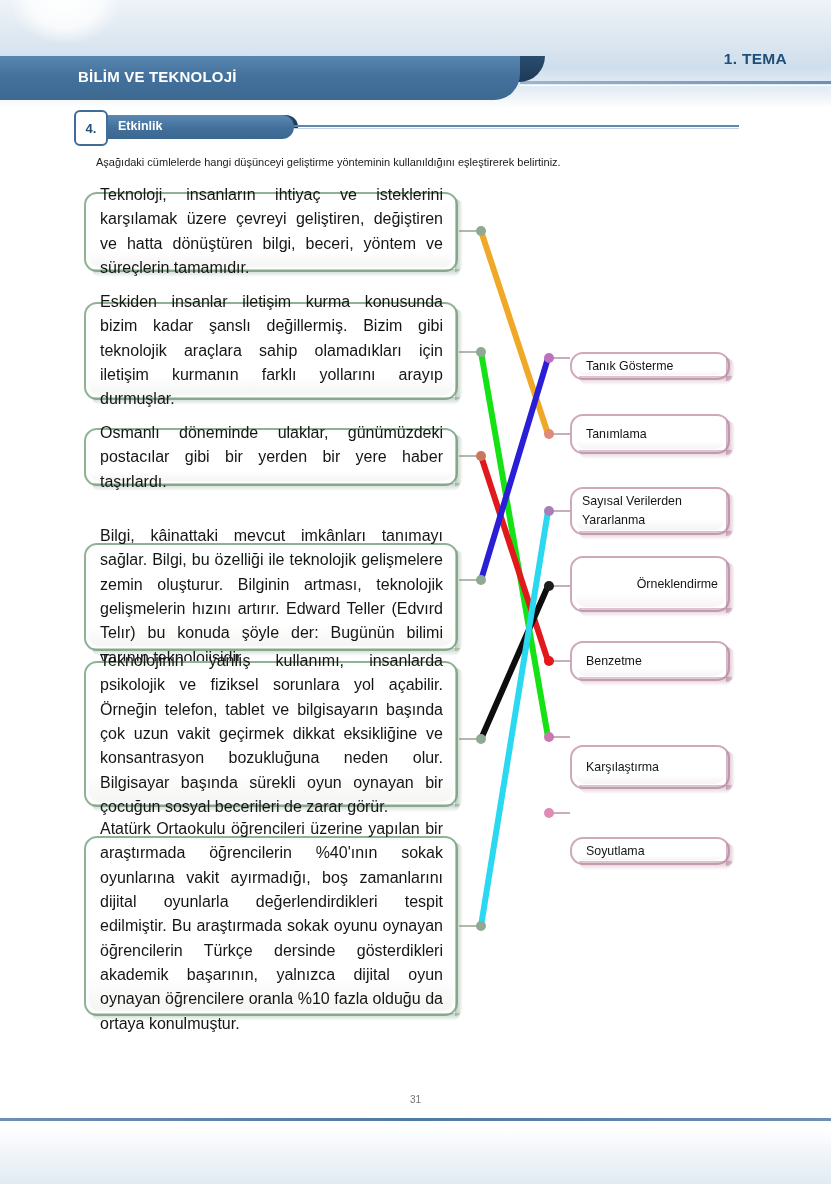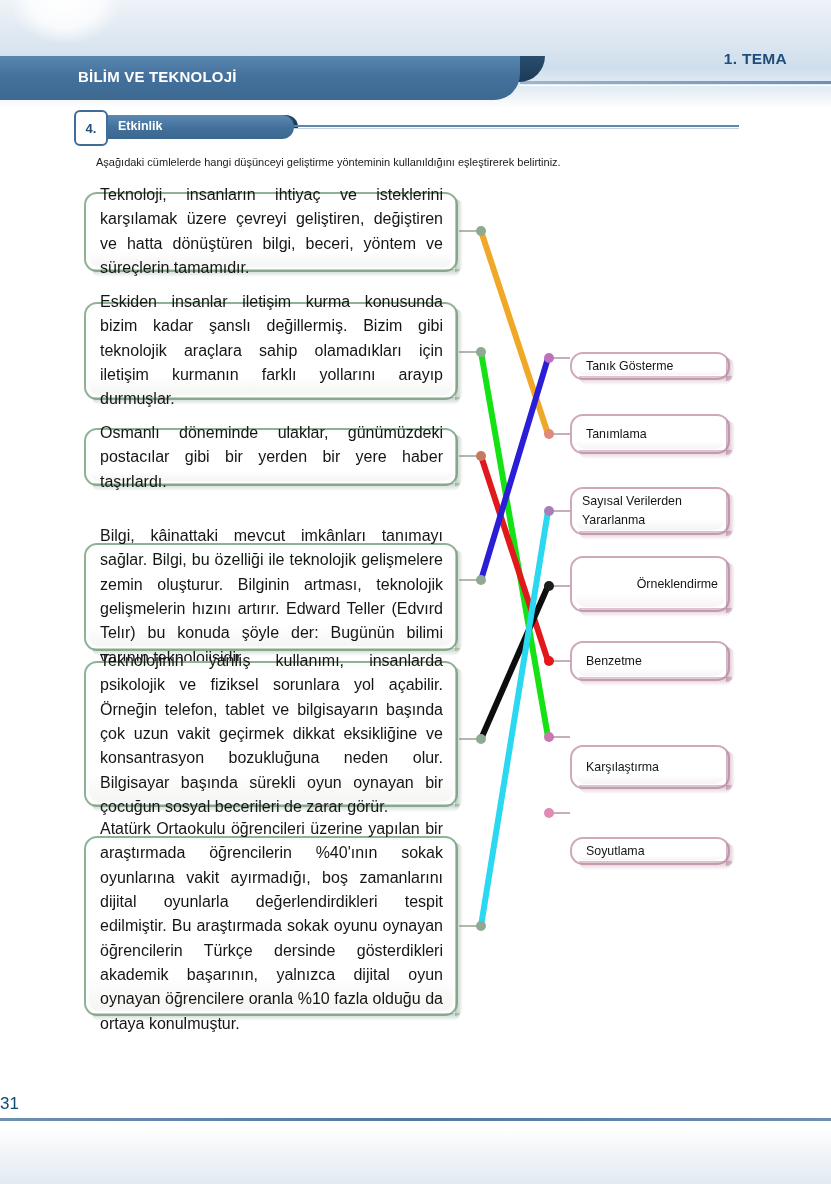--- a/index.html
+++ b/index.html
@@ -146,22 +146,22 @@
     position:absolute;left:14px;right:10px;top:50%;transform:translateY(-50%);
     font-size:12.4px;color:#151515;line-height:1.5;
   }
   .rcard.two .txt{text-align:left;left:10px;}
 
   
   .wires{position:absolute;left:0;top:0;width:831px;height:1184px;z-index:3;}
 
   
   .pg-num{
-    position:absolute;left:0;right:0;top:1094px;
-    font-size:17px;color:#0c4a6e;
+    position:absolute;left:0;right:0;top:1094px;text-align:center;
+    font-size:10px;color:#737373;
   }
   .foot-rule{
     position:absolute;left:0;top:1118px;width:831px;height:3px;
     background:linear-gradient(90deg,#6d90b3,#4f7aa3,#6d90b3);
   }
   .foot-rule2{
     position:absolute;left:0;top:1121px;width:831px;height:1px;background:#ffffff;
   }
   .bottom-band{
     position:absolute;left:0;top:1128px;width:831px;height:56px;

